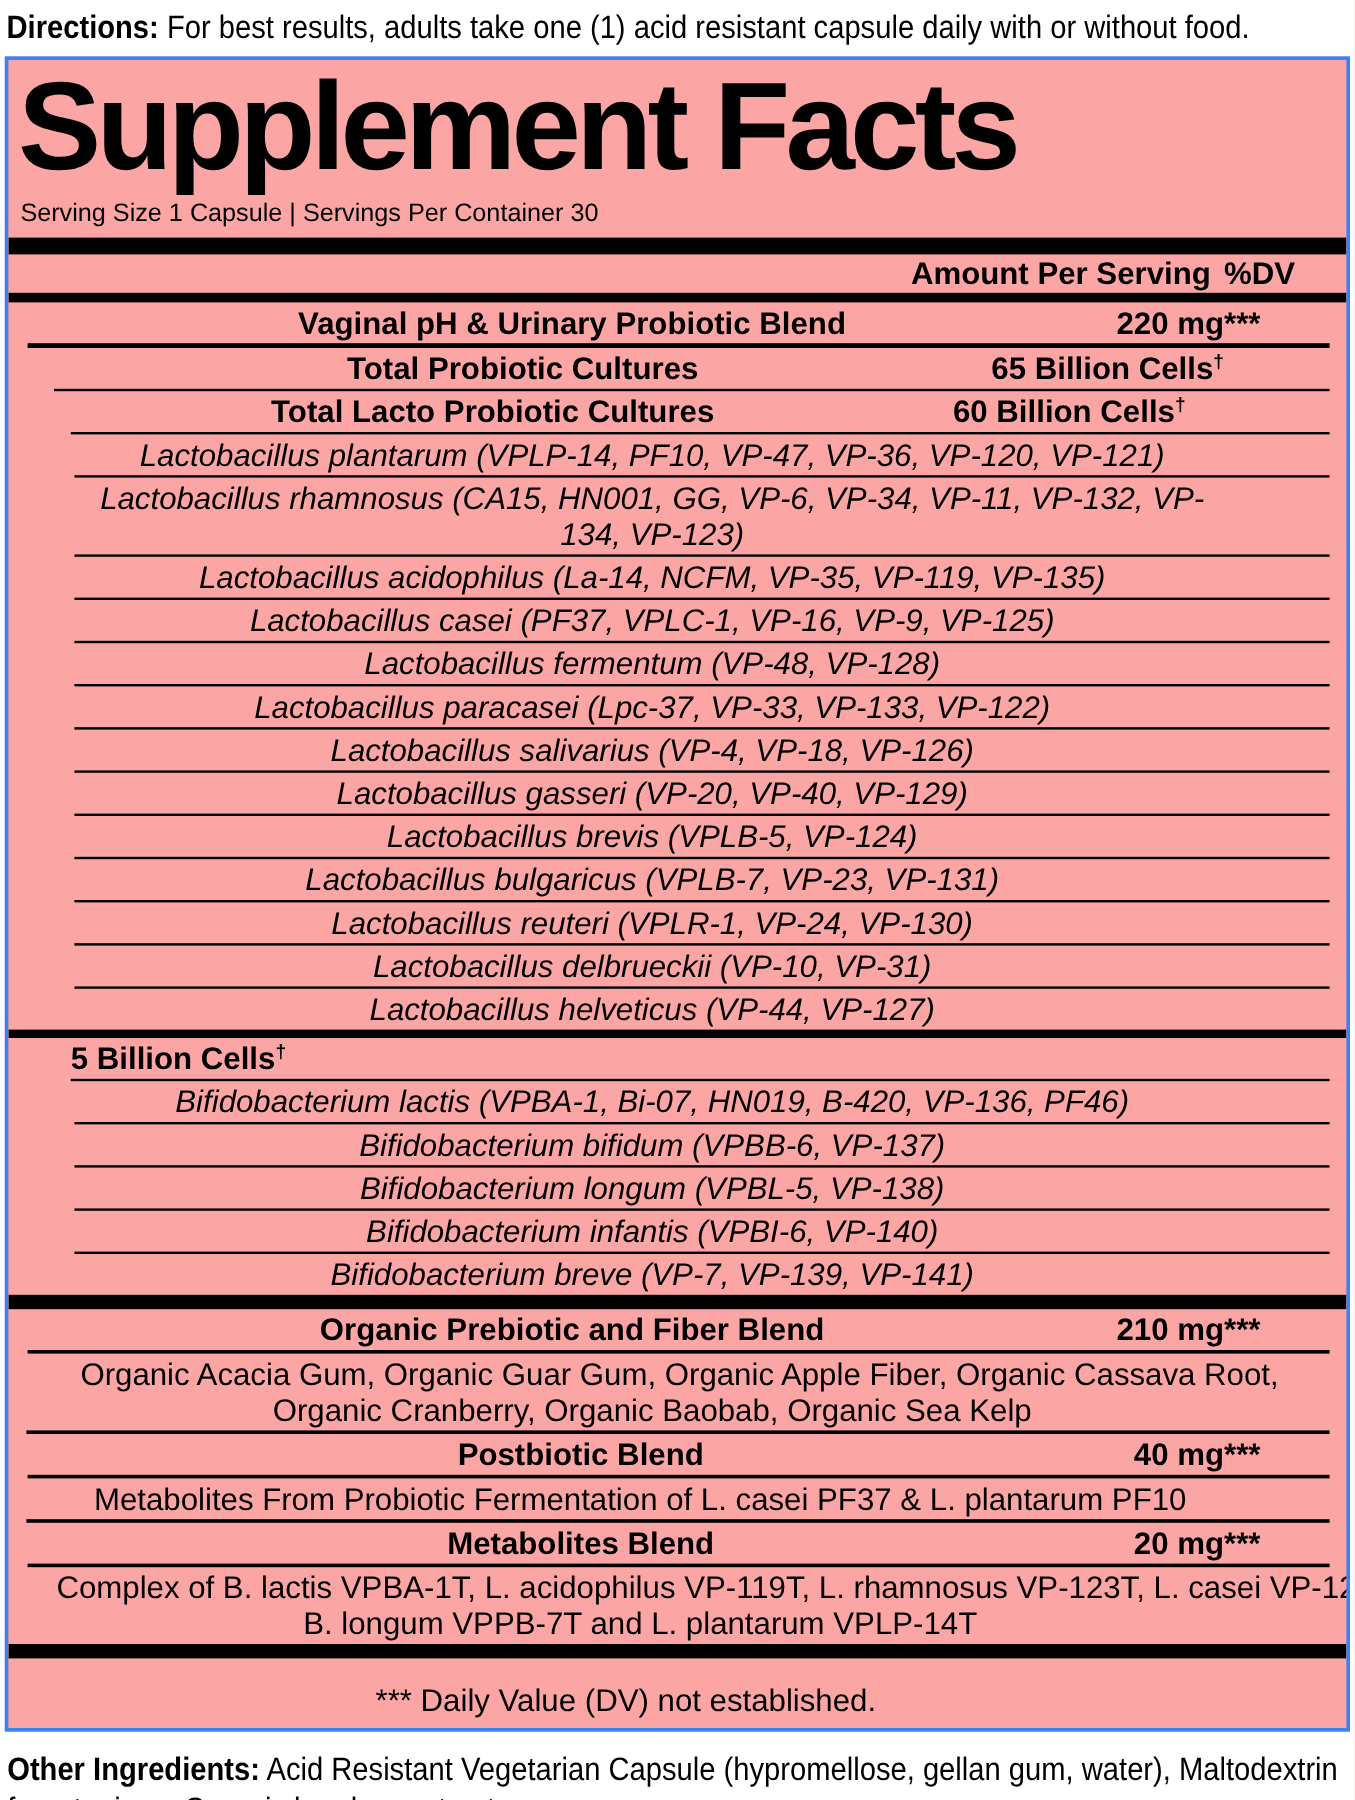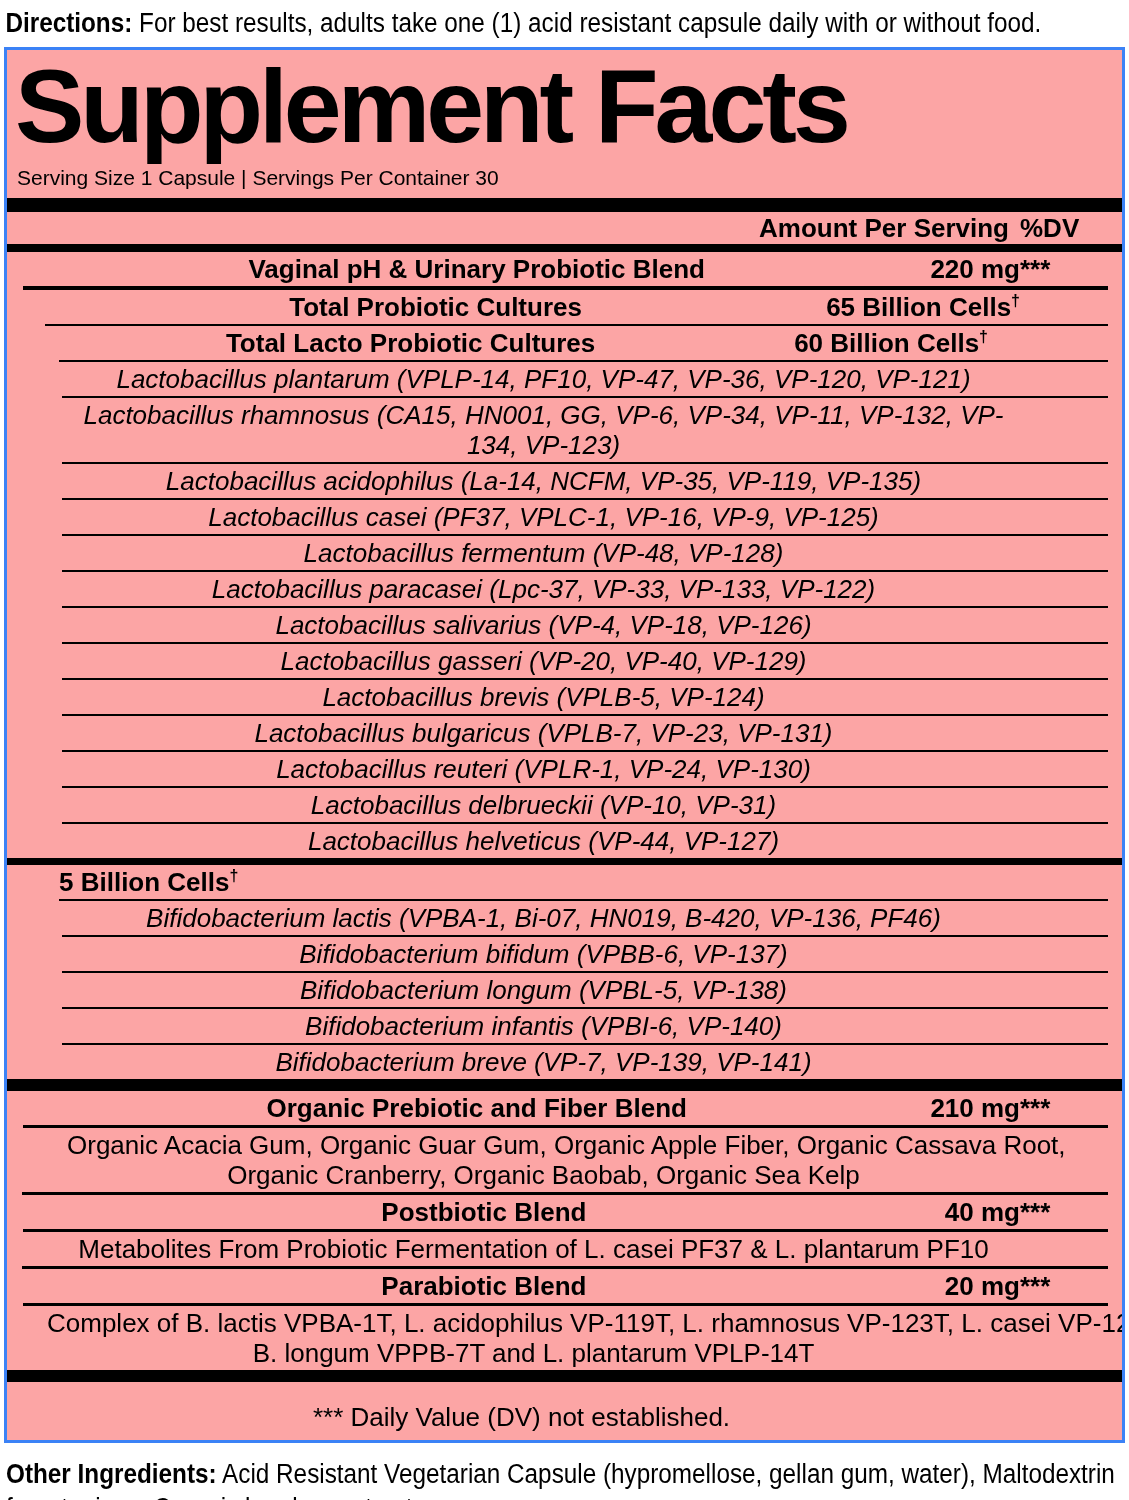--- a/index.html
+++ b/index.html
@@ -244,21 +244,21 @@
         <div class="name">Postbiotic Blend</div>
         <div class="amount">40 mg</div>
         <div class="dv">***</div>
       </div>
       <div class="row sub">
         <div class="name">Metabolites From Probiotic Fermentation of L. casei PF37 &amp; L. plantarum PF10</div>
         <div class="amount"></div>
         <div class="dv"></div>
       </div>
       <div class="row blend">
-        <div class="name">Parabiotic Blend</div>
+        <div class="name">Metabolites Blend</div>
         <div class="amount">20 mg</div>
         <div class="dv">***</div>
       </div>
       <div class="row sub no-rule">
         <div class="name">
           <div class="line">Complex of B. lactis VPBA-1T, L. acidophilus VP-119T, L. rhamnosus VP-123T, L. casei VP-125T,</div>
           <div class="line">B. longum VPPB-7T and L. plantarum VPLP-14T</div>
         </div>
         <div class="amount"></div>
         <div class="dv"></div>

